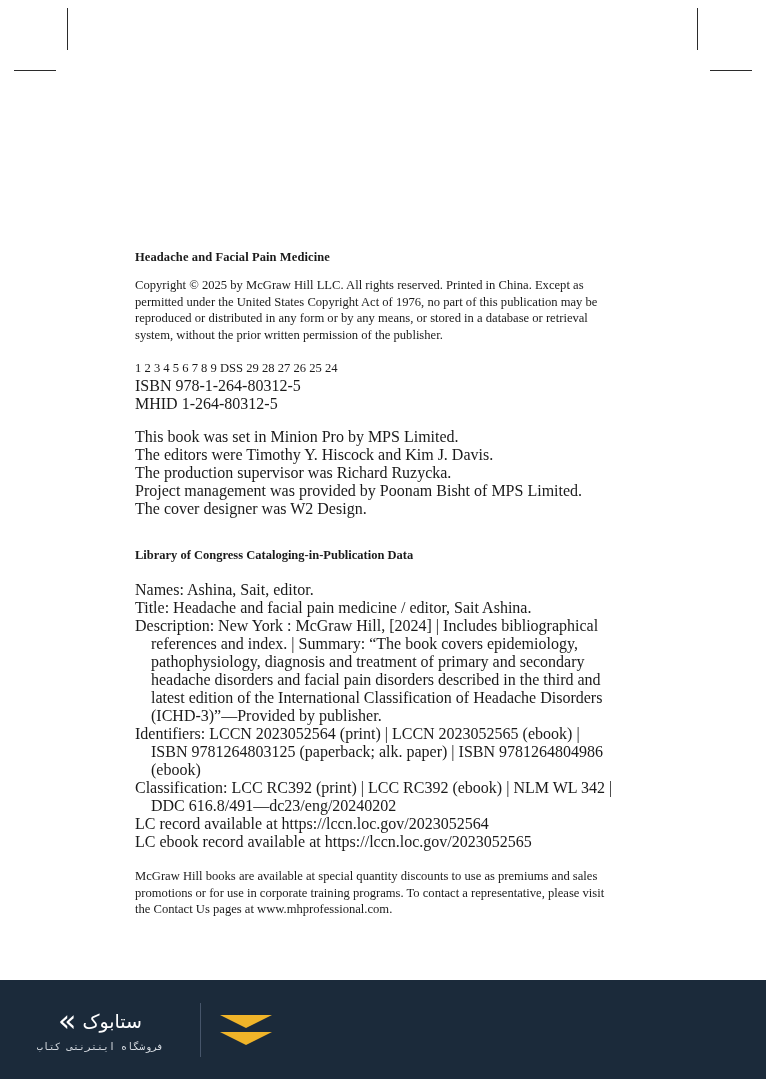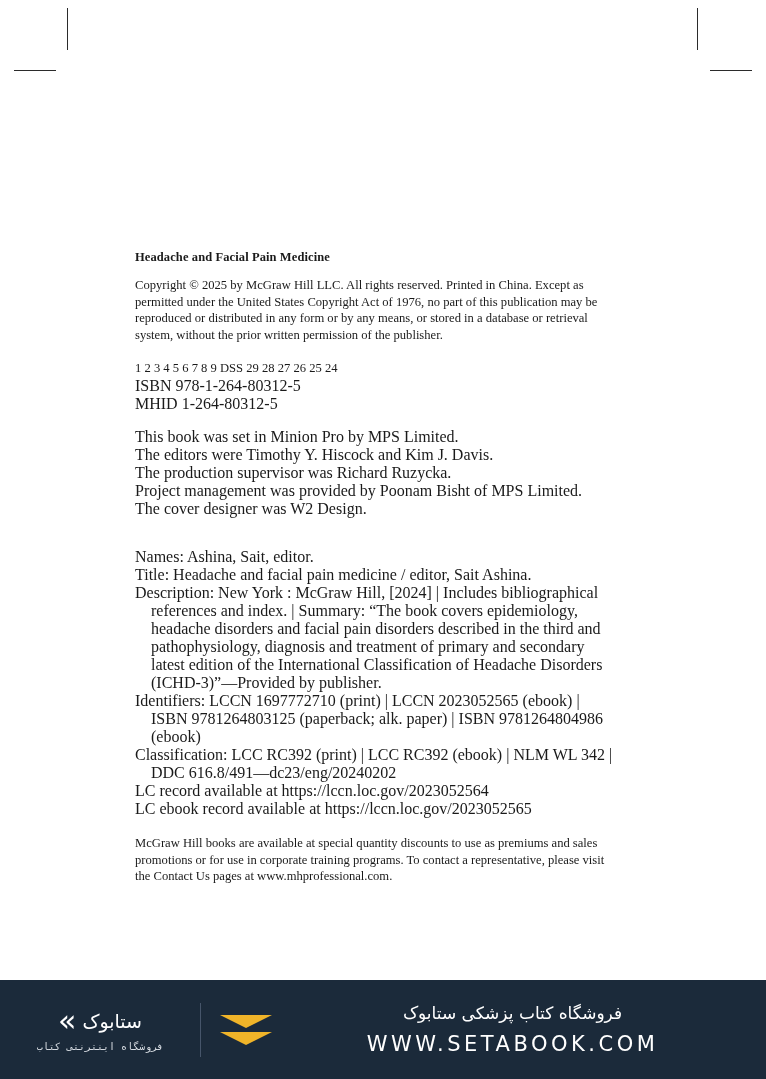--- a/index.html
+++ b/index.html
@@ -192,33 +192,34 @@
   </div>
 
   <div class="production">
     <div>This book was set in Minion Pro by MPS Limited.</div>
     <div>The editors were Timothy Y. Hiscock and Kim J. Davis.</div>
     <div>The production supervisor was Richard Ruzycka.</div>
     <div>Project management was provided by Poonam Bisht of MPS Limited.</div>
     <div>The cover designer was W2 Design.</div>
   </div>
 
+  <div class="loc-heading">Library of Congress Cataloging-in-Publication Data</div>
 
   <div class="loc-block">
     <div>Names: Ashina, Sait, editor.</div>
     <div>Title: Headache and facial pain medicine / editor, Sait Ashina.</div>
 
     <div>Description: New York : McGraw Hill, [2024] | Includes bibliographical</div>
     <span class="indent-1">references and index. | Summary: “The book covers epidemiology,</span>
+    <span class="indent-1">pathophysiology, diagnosis and treatment of primary and secondary</span>
     <span class="indent-1">headache disorders and facial pain disorders described in the third and</span>
-    <span class="indent-1">pathophysiology, diagnosis and treatment of primary and secondary</span>
     <span class="indent-1">latest edition of the International Classification of Headache Disorders</span>
     <span class="indent-1">(ICHD-3)”—Provided by publisher.</span>
 
-    <div>Identifiers: LCCN 1697772710 (print) | LCCN 2023052565 (ebook) |</div>
+    <div>Identifiers: LCCN 2023052564 (print) | LCCN 2023052565 (ebook) |</div>
     <span class="indent-1">ISBN 9781264803125 (paperback; alk. paper) | ISBN 9781264804986 (ebook)</span>
 
 
     <div>Classification: LCC RC392 (print) | LCC RC392 (ebook) | NLM WL 342 |</div>
     <span class="indent-1">DDC 616.8/491—dc23/eng/20240202</span>
 
     <div>LC record available at https://lccn.loc.gov/2023052564</div>
     <div>LC ebook record available at https://lccn.loc.gov/2023052565</div>
   </div>
 
@@ -236,18 +237,14 @@
     <div class="logo-sub">فروشگاه اینترنتی کتاب</div>
   </div>
 
   <div class="banner-divider"></div>
 
   <div class="chevron-mark">
     <span class="chev-bar"></span>
     <span class="chev-bar"></span>
   </div>
 
-  <div class="banner-right">
-    <div class="banner-fa">فروشگاه کتاب پزشکی ستابوک</div>
-    <div class="banner-url">WWW.SETABOOK.COM</div>
-  </div>
 
 </div>
 
 </body></html>

